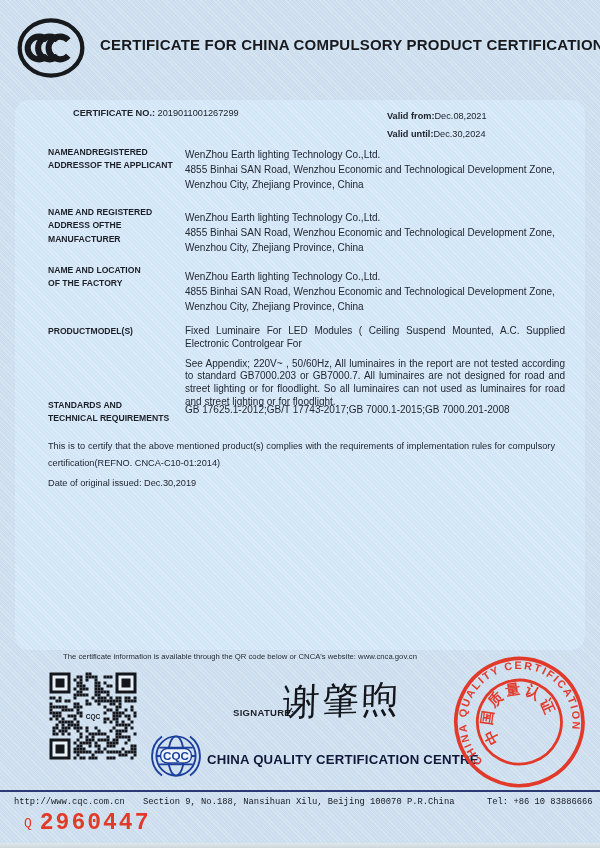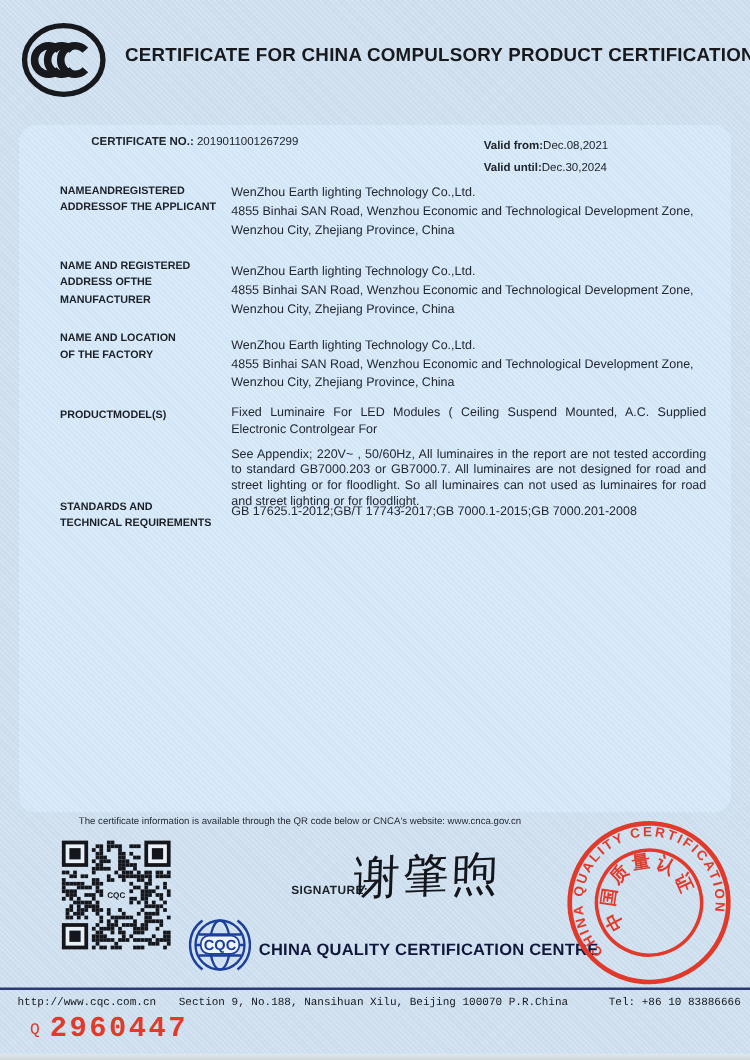--- a/index.html
+++ b/index.html
@@ -123,20 +123,22 @@
     <div>Fixed Luminaire For LED Modules ( Ceiling Suspend Mounted, A.C. Supplied Electronic Controlgear For</div>
     <div>See Appendix;  220V~ ,  50/60Hz,  All luminaires in the report are not tested according to standard GB7000.203 or GB7000.7. All luminaires are not designed for road and street lighting or for floodlight. So all luminaires can not used as luminaires for road and street lighting or for floodlight.</div>
   </div>
 
 <div class="abs lbl row-label" style="top:399px;width:150px;"><span>STANDARDS AND</span><br><span>TECHNICAL REQUIREMENTS</span></div>
 <div class="abs val row-value" style="top:402px;">
     <div>GB 17625.1-2012;GB/T 17743-2017;GB 7000.1-2015;GB 7000.201-2008</div>
   </div>
 
 <div class="abs certify">
+    <div>This is to certify that the above mentioned product(s) complies with the requirements of implementation rules for compulsory certification(REFNO. CNCA-C10-01:2014)</div>
+    <div>Date of original issued: Dec.30,2019</div>
   </div>
 
 <div class="abs qr-note">The certificate information is available through the QR code below or CNCA's website: www.cnca.gov.cn</div>
 
 <div class="abs qr-wrap">
   <svg width="90" height="90" viewBox="0 0 90 90">
     <g id="qrcells">
         <rect x="37.5" y="1.5" width="3" height="3" fill="#14161c"></rect>
         <rect x="40.5" y="1.5" width="3" height="3" fill="#14161c"></rect>
         <rect x="28.5" y="4.5" width="3" height="3" fill="#14161c"></rect>

